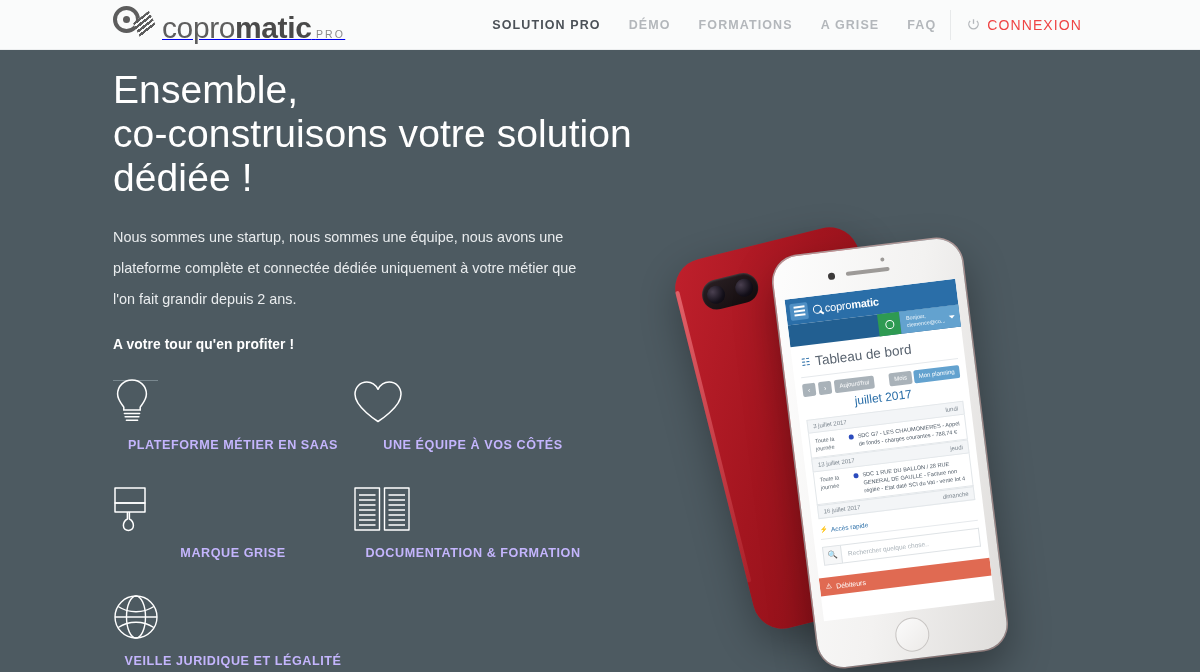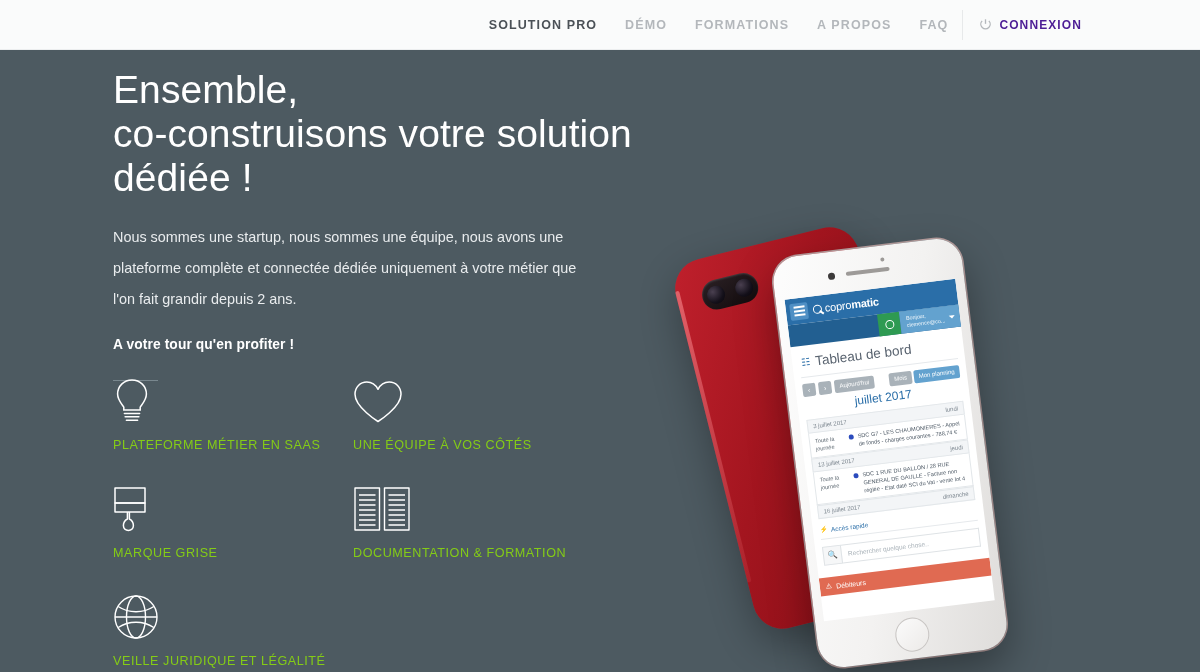--- a/index.html
+++ b/index.html
@@ -60,21 +60,21 @@
     padding: 0 14px; line-height: 50px; white-space: nowrap;
   }
   .nav a.active { color: #4b5157; }
   .nav .login {
     display: flex; align-items: center; gap: 7px;
     border-left: 1px solid #e7e9ea;
     margin-right: 112px; padding-left: 16px; padding-right: 6px;
     height: 30px;
   }
   .nav .login .lbl {
-    font-size: 12px; letter-spacing: 1.1px; font-weight: 700; color: #4c1d95;
+    font-size: 14px; letter-spacing: 1.1px; font-weight: 400; color: #ef4444;
   }
   .power { width: 13px; height: 13px; display: block; }
 
   
   .hero { position: absolute; top: 50px; left: 0; width: 1200px; height: 622px; }
 
   .hero-left { position: absolute; left: 113px; top: 18px; width: 520px; }
 
   h1.headline {
     color: #ffffff; font-weight: 400; font-size: 39px;
@@ -98,22 +98,22 @@
     width: 500px;
     display: grid;
     grid-template-columns: 240px 240px;
     row-gap: 24px;
   }
   .feature { }
   .feature .ficon { height: 56px; display: flex; align-items: flex-end; }
   .feature .ficon svg { display: block; }
   .feature .flabel {
     margin-top: 14px;
-    color: #84cc16; font-size: 12.6px; font-weight: 400;
-    letter-spacing: 0.55px; white-space: nowrap;
+    color: #c4b5fd; font-size: 12.6px; font-weight: 700;
+    letter-spacing: 0.55px; white-space: nowrap; text-align: center;
   }
 
   
   .phones { position: absolute; left: 690px; top: 140px; width: 320px; height: 500px; }
 
   .phone-red {
     position: absolute; left: 22px; top: 48px;
     width: 188px; height: 380px;
     background: linear-gradient(118deg, #c0202c 0%, #a3151f 40%, #8e1018 72%, #6d0b12 100%);
     border-radius: 30px;
@@ -275,26 +275,37 @@
     margin: 12px -7px 0; background: #e06a52;
     color: #fff; font-size: 7px; padding: 5px 6px;
     display: flex; align-items: center; gap: 4px;
   }
 </style>
 </head>
 <body>
 
 <div class="topbar">
 
+  <a class="logo-wrap" href="#">
+    <span class="logo-mark">
+      <span class="ring"></span>
+        <span class="dot"></span>
+        <span class="handle"></span>
+    </span>
+    <span class="logo-text">
+      <span class="wordmark"><span>copro</span><b>matic</b></span>
+      <span class="sub">PRO</span>
+    </span>
+  </a>
 
   <nav class="nav">
     <a href="#" class="active">SOLUTION PRO</a>
     <a href="#">DÉMO</a>
     <a href="#">FORMATIONS</a>
-    <a href="#">A PROPOS</a>
+    <a href="#">A GRISE</a>
     <a href="#">FAQ</a>
 
     <div class="login">
       <span>
         <svg class="power" viewBox="0 0 20 20" fill="none" stroke="#b3b7bb" stroke-width="2">
           <path d="M10 2 L10 9"></path>
           <path d="M15.2 4.4 A7.2 7.2 0 1 1 4.8 4.4"></path>
         </svg>
       </span>
       <span class="lbl">CONNEXION</span>

